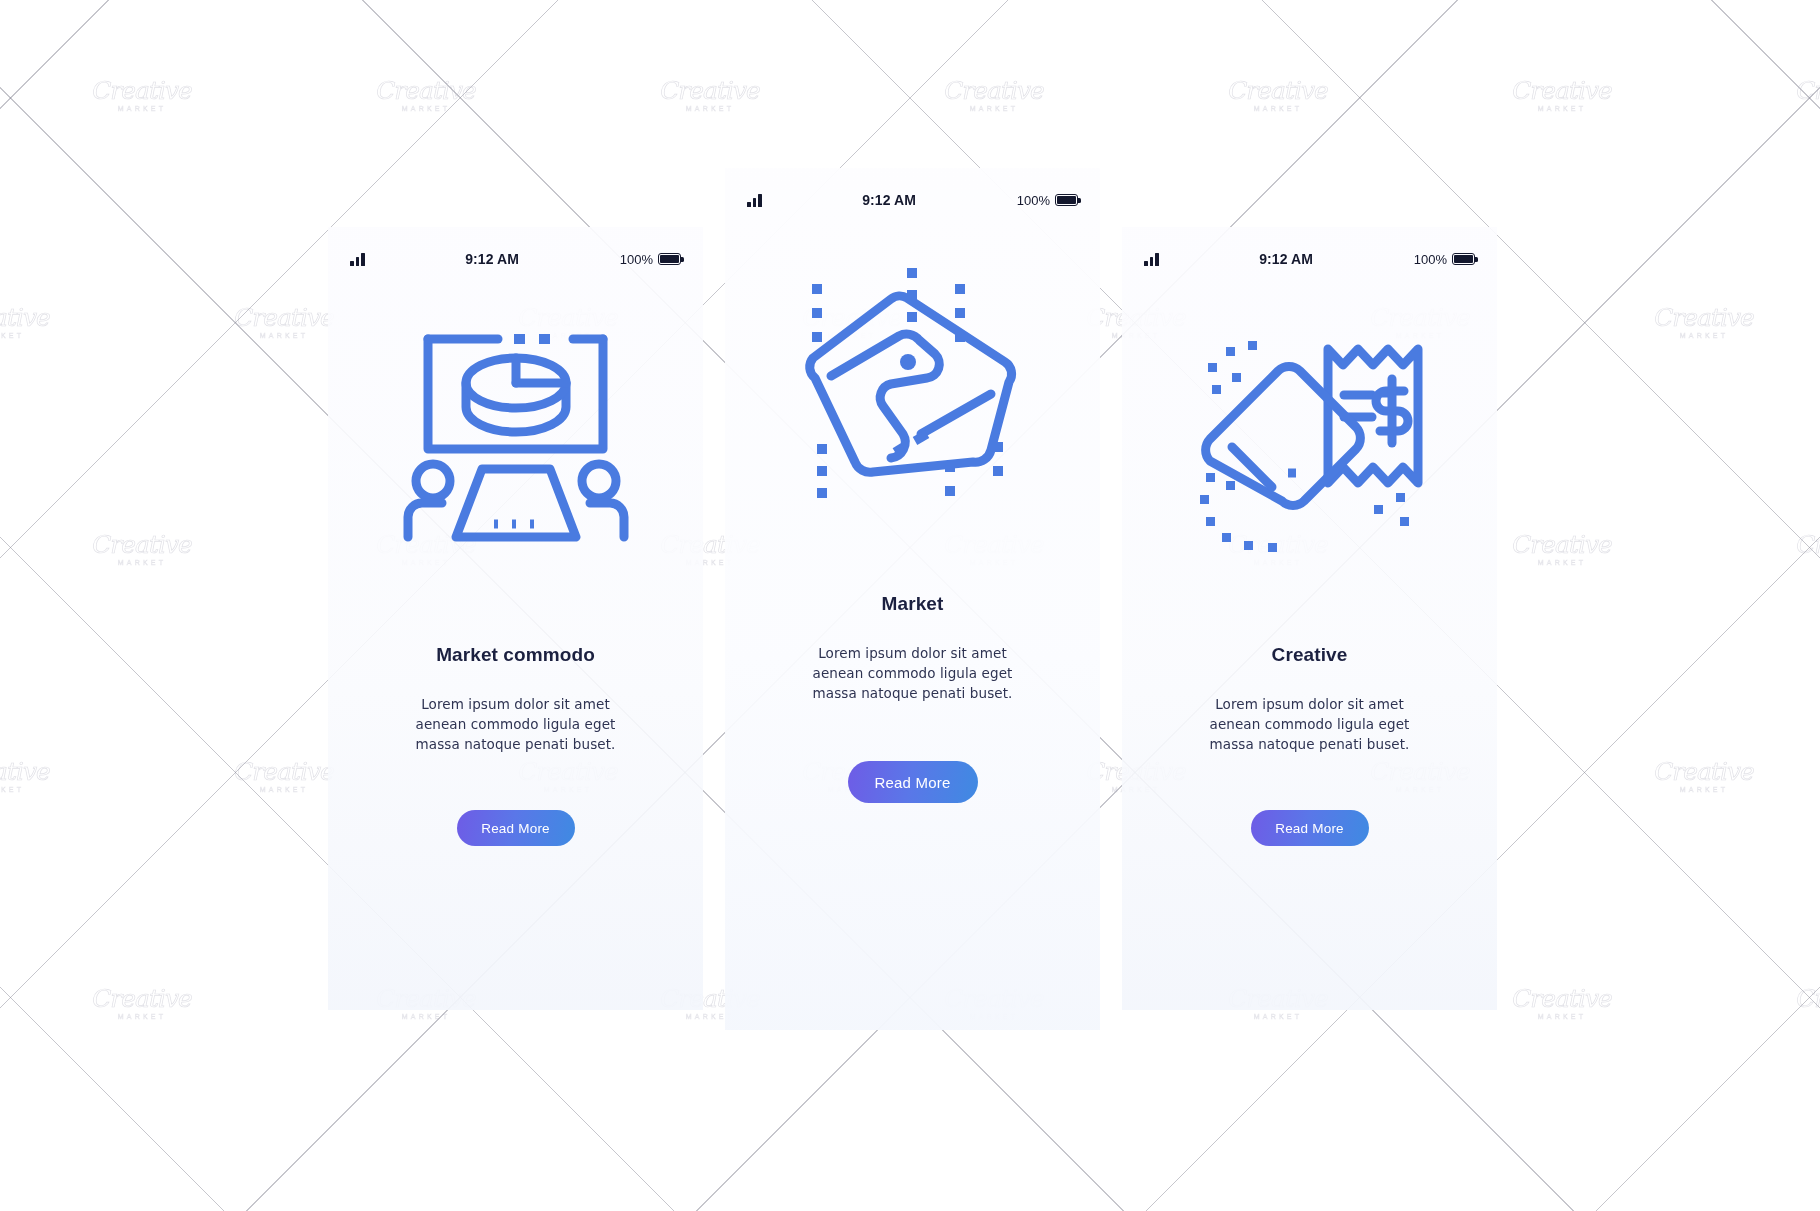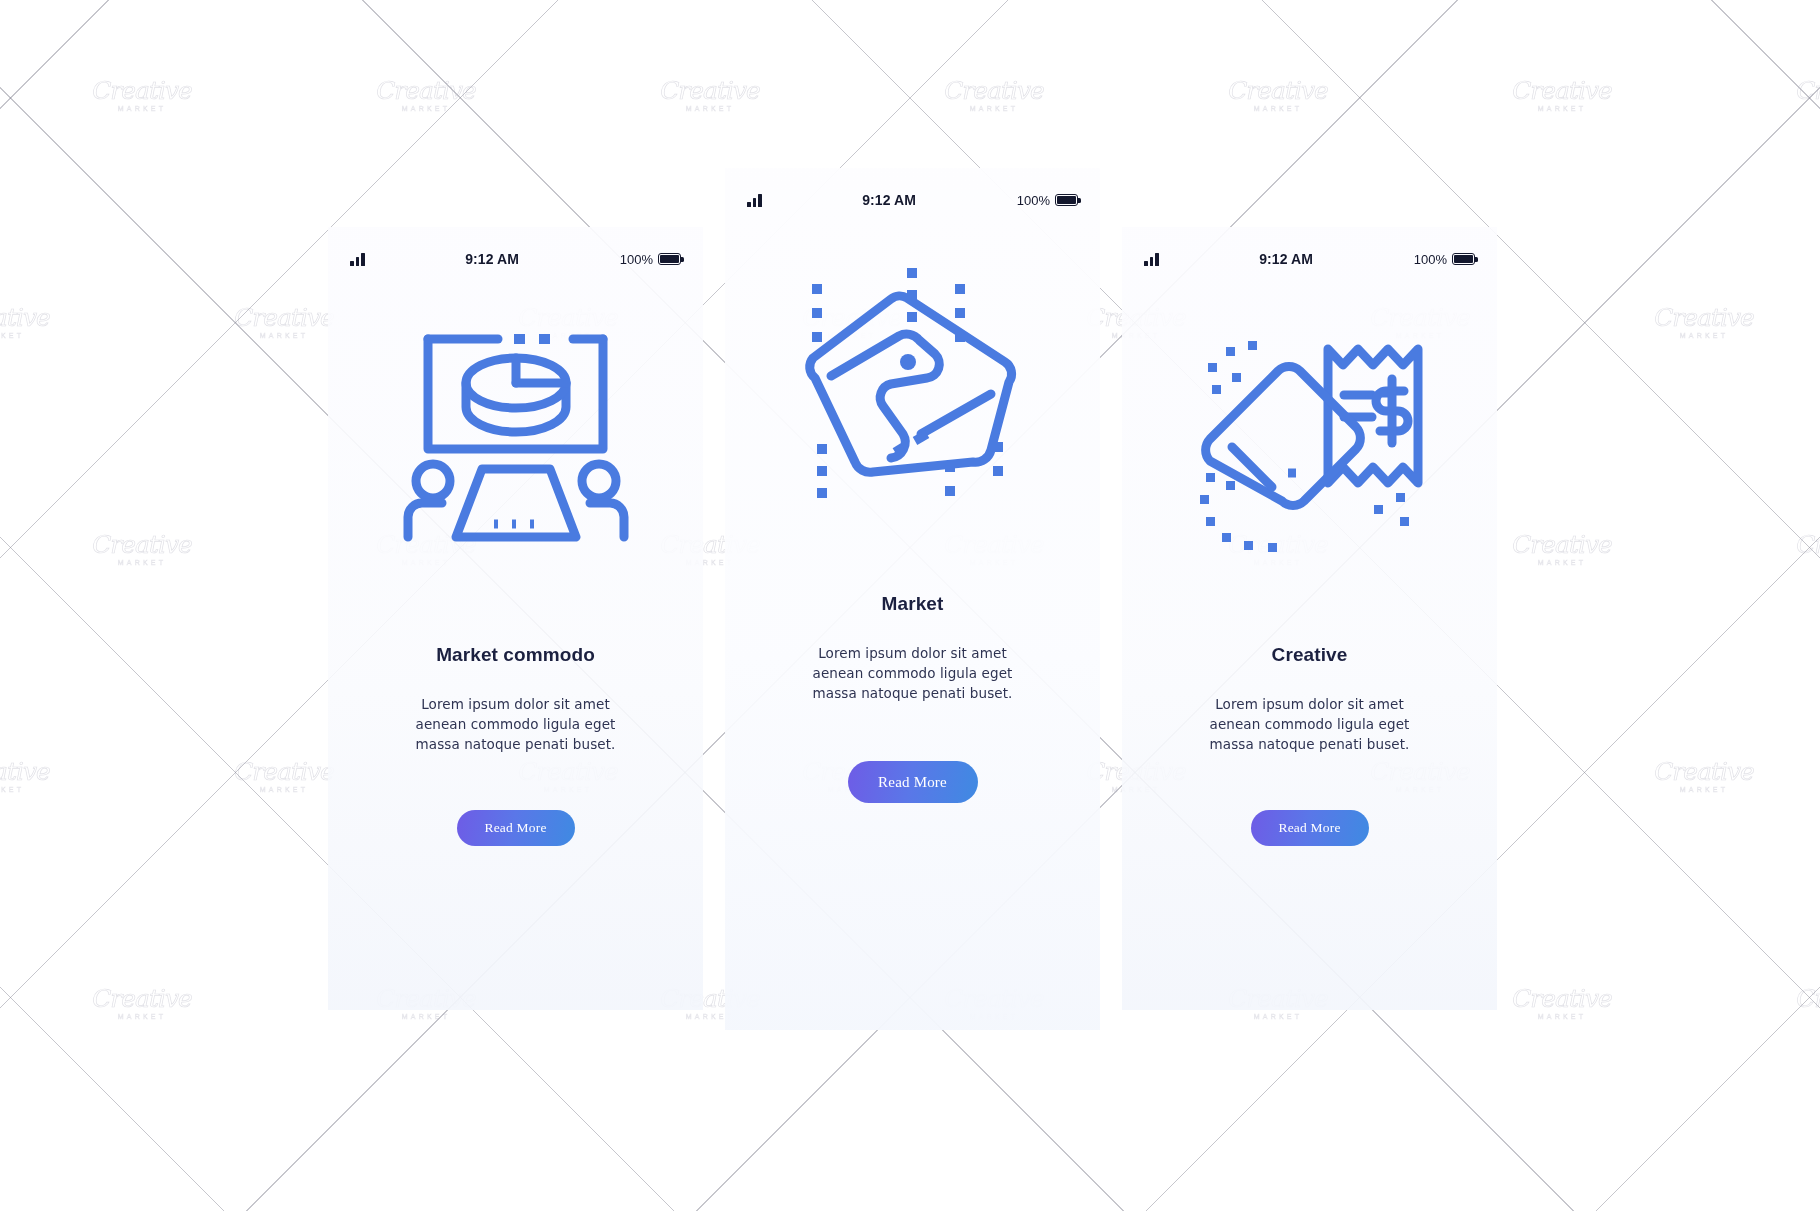--- a/index.html
+++ b/index.html
@@ -202,21 +202,21 @@
 
   
   .read-btn {
     margin-top: 56px;
     width: 118px;
     height: 36px;
     border: none;
     border-radius: 18px;
     background: linear-gradient(100deg, #6e5ce6 0%, #5a77e8 48%, #3f8ae2 100%);
     color: #ffffff;
-    font-family: Liberation Serif, serif;
+    font-family: Liberation Sans, sans-serif;
     font-size: 13.5px;
     letter-spacing: 0.2px;
     cursor: pointer;
     display: flex;
     align-items: center;
     justify-content: center;
     text-align: right;
   }
   .card.c3 .read-btn {
     margin-top: 58px;

